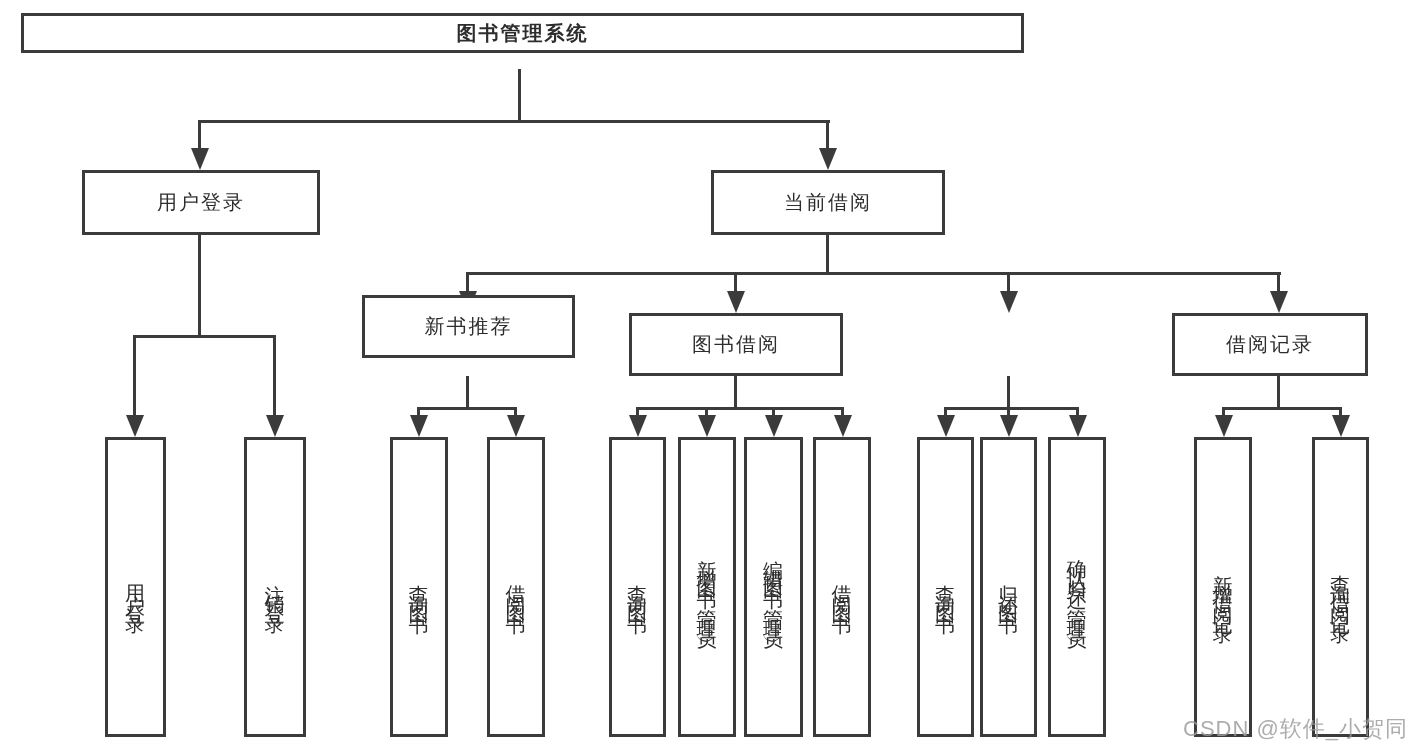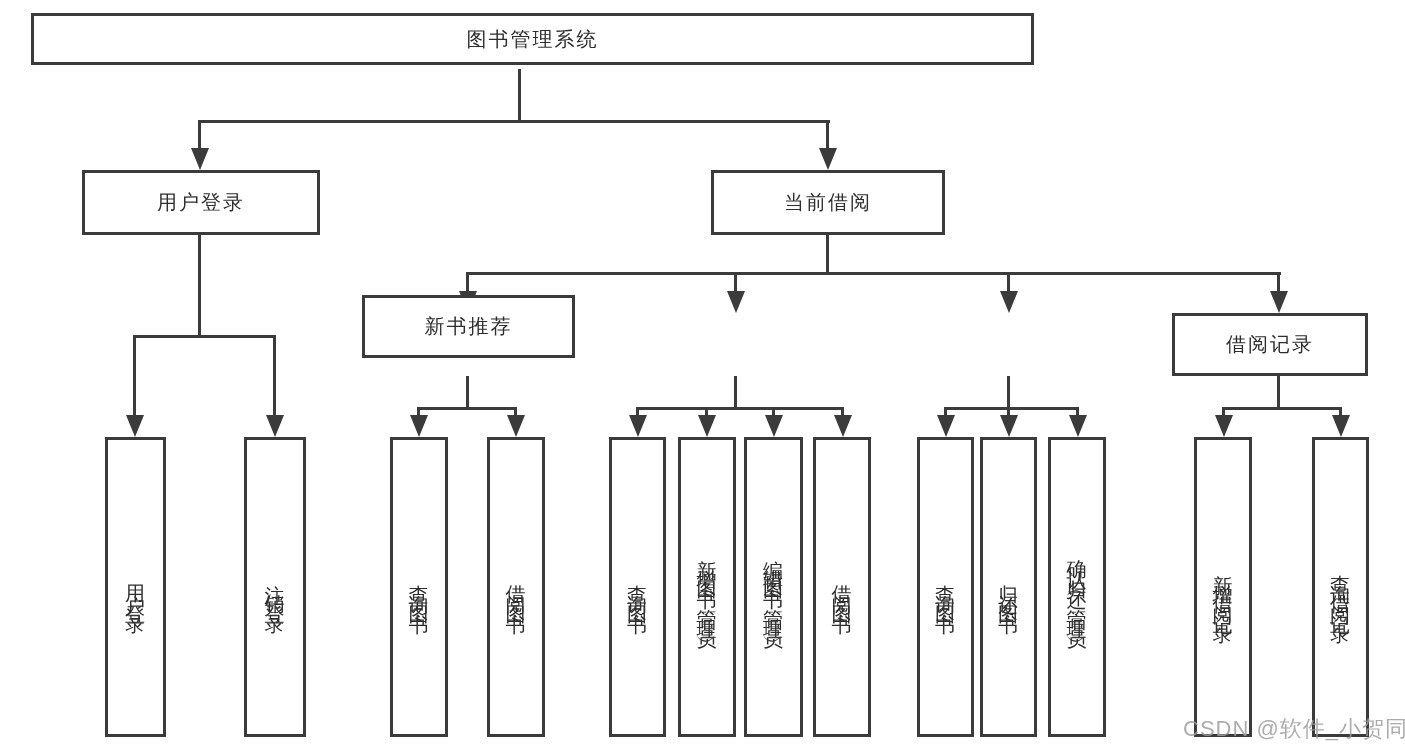--- a/index.html
+++ b/index.html
@@ -59,21 +59,21 @@
     letter-spacing:1px;
     white-space:nowrap;
     z-index:5;
   }
 </style>
 </head>
 <body>
 
 <div id="canvas">
 
-  <div class="box" style="left:31px;top:13px;width:1003px;height:52px;">
+  <div class="box" style="left:21px;top:13px;width:1003px;height:40px;font-weight:bold;">
     <span>图书管理系统</span>
   </div>
 
   <div class="vline" style="left:518px;top:69px;height:52px;"></div>
   <div class="hline" style="left:199px;top:120px;width:631px;"></div>
   <div class="vline" style="left:198px;top:120px;height:32px;"></div>
   <div class="arrow" style="left:191px;top:148px;"></div>
   <div class="vline" style="left:826px;top:120px;height:32px;"></div>
   <div class="arrow" style="left:819px;top:148px;"></div>
 
@@ -97,20 +97,23 @@
   <div class="arrow" style="left:459px;top:291px;"></div>
   <div class="vline" style="left:734px;top:272px;height:22px;"></div>
   <div class="arrow" style="left:727px;top:291px;"></div>
   <div class="vline" style="left:1007px;top:272px;height:22px;"></div>
   <div class="arrow" style="left:1000px;top:291px;"></div>
   <div class="vline" style="left:1277px;top:272px;height:22px;"></div>
   <div class="arrow" style="left:1270px;top:291px;"></div>
 
   <div class="box" style="left:362px;top:295px;width:213px;height:63px;">
     <span>新书推荐</span>
+  </div>
+  <div class="box" style="left:629px;top:313px;width:214px;height:63px;">
+    <span>图书借阅</span>
   </div>
   <div class="box" style="left:1172px;top:313px;width:196px;height:63px;">
     <span>借阅记录</span>
   </div>
 
   <div class="vline" style="left:466px;top:376px;height:32px;"></div>
   <div class="hline" style="left:417px;top:407px;width:100px;"></div>
   <div class="vline" style="left:417px;top:407px;height:14px;"></div>
   <div class="arrow" style="left:410px;top:415px;"></div>
   <div class="vline" style="left:514px;top:407px;height:14px;"></div>

